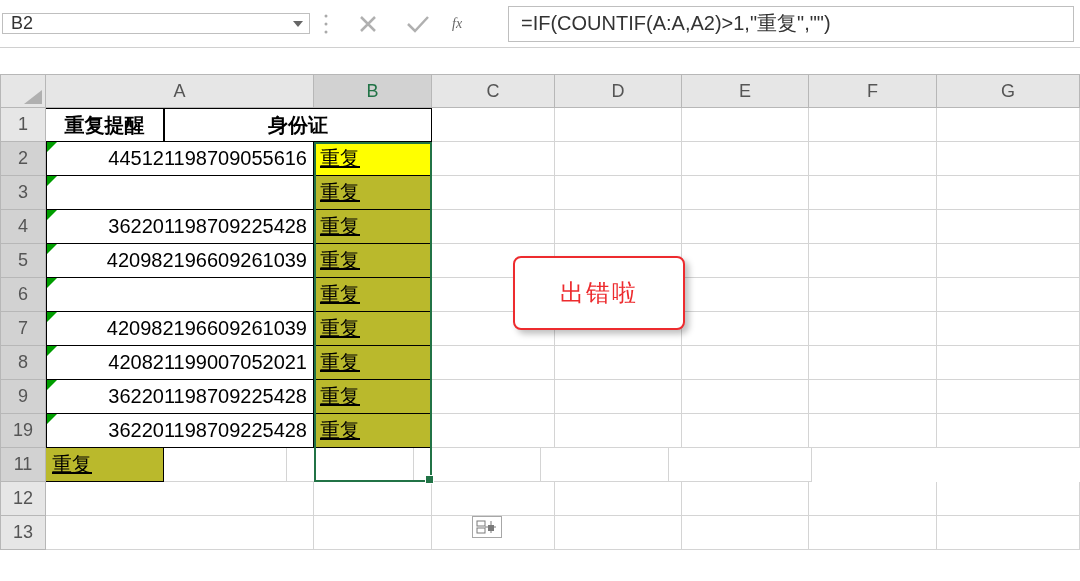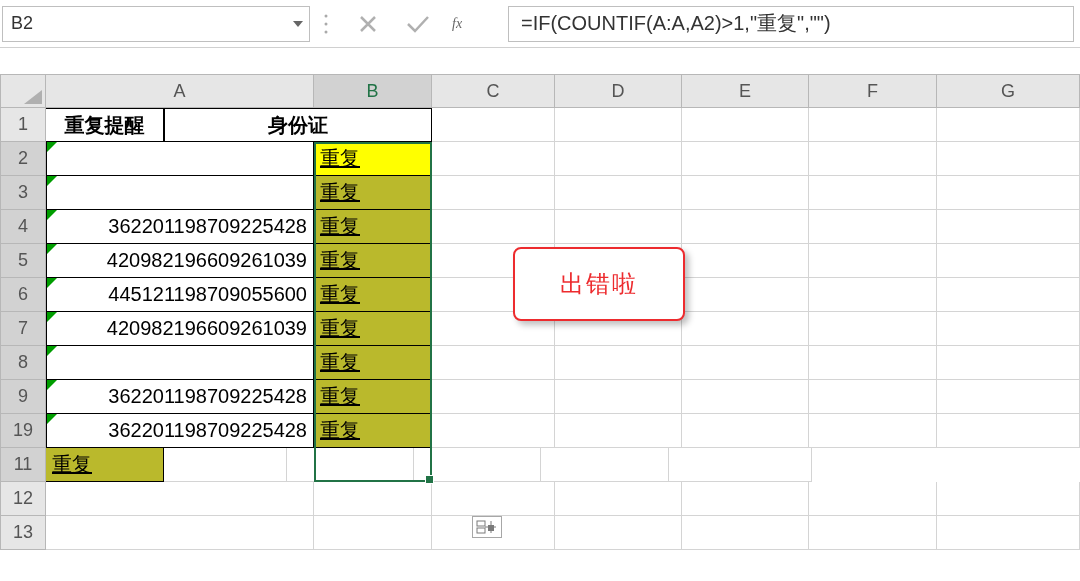--- a/index.html
+++ b/index.html
@@ -21,21 +21,21 @@
     
     .top-bar {
       display: flex;
       align-items: center;
       height: 48px;
       border-bottom: 1px solid #d0d0d0;
       padding: 6px 0;
     }
     .name-box {
       width: 308px;
-      height: 36px;
+      height: 21px;
       border: 1px solid #bfbfbf;
       background: #fff;
       display: flex;
       align-items: center;
       justify-content: space-between;
       padding: 0 6px 0 8px;
       margin-left: 2px;
       font-size: 18px;
       color: #333;
     }
@@ -237,21 +237,21 @@
       background: #fff;
       display: flex;
       align-items: center;
       justify-content: center;
     }
     .autofill-btn svg { display: block; }
     
     .callout {
       position: absolute;
       left: 513px;
-      top: 247px;
+      top: 256px;
       width: 172px;
       height: 74px;
       border: 2px solid #ed2b2e;
       border-radius: 8px;
       background: #fff;
       display: flex;
       align-items: center;
       justify-content: center;
       color: #ed2b2e;
       font-size: 24px;
@@ -317,20 +317,21 @@
       <div class="cell col-D"></div>
       <div class="cell col-E"></div>
       <div class="cell col-F"></div>
       <div class="cell col-G"></div>
     </div>
 
     <div class="row">
       <div class="row-header sel">2</div>
       <div class="cell col-A id">
           <span class="err-mark"></span>
+          <span>445121198709055616</span>
         </div>
       <div class="cell col-B dup first-dup">重复</div>
       <div class="cell col-C"></div>
       <div class="cell col-D"></div>
       <div class="cell col-E"></div>
       <div class="cell col-F"></div>
       <div class="cell col-G"></div>
     </div>
     <div class="row">
       <div class="row-header sel">3</div>
@@ -367,21 +368,20 @@
       <div class="cell col-C"></div>
       <div class="cell col-D"></div>
       <div class="cell col-E"></div>
       <div class="cell col-F"></div>
       <div class="cell col-G"></div>
     </div>
     <div class="row">
       <div class="row-header sel">6</div>
       <div class="cell col-A id">
           <span class="err-mark"></span>
-          <span>445121198709055600</span>
         </div>
       <div class="cell col-B dup">重复</div>
       <div class="cell col-C"></div>
       <div class="cell col-D"></div>
       <div class="cell col-E"></div>
       <div class="cell col-F"></div>
       <div class="cell col-G"></div>
     </div>
     <div class="row">
       <div class="row-header sel">7</div>
@@ -393,20 +393,21 @@
       <div class="cell col-C"></div>
       <div class="cell col-D"></div>
       <div class="cell col-E"></div>
       <div class="cell col-F"></div>
       <div class="cell col-G"></div>
     </div>
     <div class="row">
       <div class="row-header sel">8</div>
       <div class="cell col-A id">
           <span class="err-mark"></span>
+          <span>420821199007052021</span>
         </div>
       <div class="cell col-B dup">重复</div>
       <div class="cell col-C"></div>
       <div class="cell col-D"></div>
       <div class="cell col-E"></div>
       <div class="cell col-F"></div>
       <div class="cell col-G"></div>
     </div>
     <div class="row">
       <div class="row-header sel">9</div>

